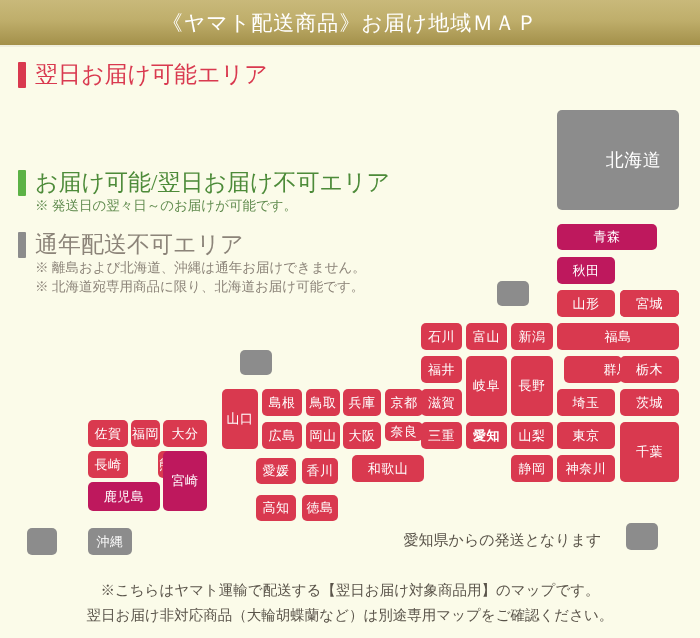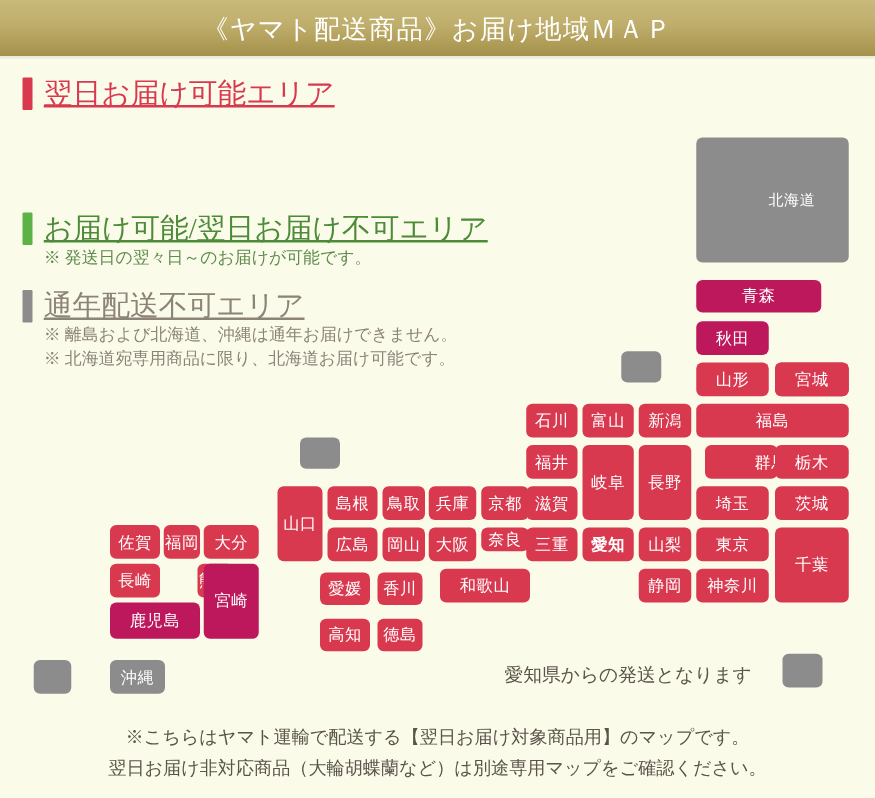--- a/index.html
+++ b/index.html
@@ -21,21 +21,21 @@
     color:#ffffff; font-size:21px; letter-spacing:1px;
     font-family:"Liberation Serif","DejaVu Serif",serif;
   }
   
   .legend-block { position:absolute; }
   .legend-head { display:flex; align-items:center; }
   .legend-bar { width:8px; height:26px; margin-right:9px; border-radius:1px; }
   .legend-bar.red { background:#d9394f; }
   .legend-bar.green { background:#5cb246; }
   .legend-bar.gray { background:#8c8c8c; }
-  .legend-title { font-size:23px; line-height:26px;text-decoration:underline; }
+  .legend-title { font-size:23px; line-height:26px; }
   .legend-title.red { color:#d9394f; }
   .legend-title.green { color:#4d8b39; }
   .legend-title.gray { color:#8c8479; }
   .legend-note { font-size:13.5px; line-height:19px; padding-left:17px; }
   .legend-note.red { color:#e05566; }
   .legend-note.green { color:#5f8a4d; }
   .legend-note.gray { color:#8c8479; }
   .legend-note .indent { padding-left:18px; display:block; }
 
   
@@ -43,21 +43,21 @@
   .pref {
     position:absolute; border-radius:5px;
     display:flex; align-items:center; justify-content:center;
     color:#ffffff; font-size:13px; letter-spacing:0.5px;
     font-family:"Liberation Sans","DejaVu Sans",sans-serif;
     white-space:nowrap;
   }
   .pref.red { background:#d9394f; }
   .pref.green { background:#be185d; }
   .pref.gray { background:#8c8c8c; }
-  .pref.big { font-size:12px;padding-left:31px; }
+  .pref.big { font-size:18px;padding-left:31px; }
 
   
   #ship-note {
     position:absolute; left:395px; top:528px; width:215px; height:24px;
     display:flex; align-items:center; justify-content:center;
     font-size:15px; color:#5a544a;
   }
   
   #footer {
     position:absolute; left:0; top:578px; width:700px;

